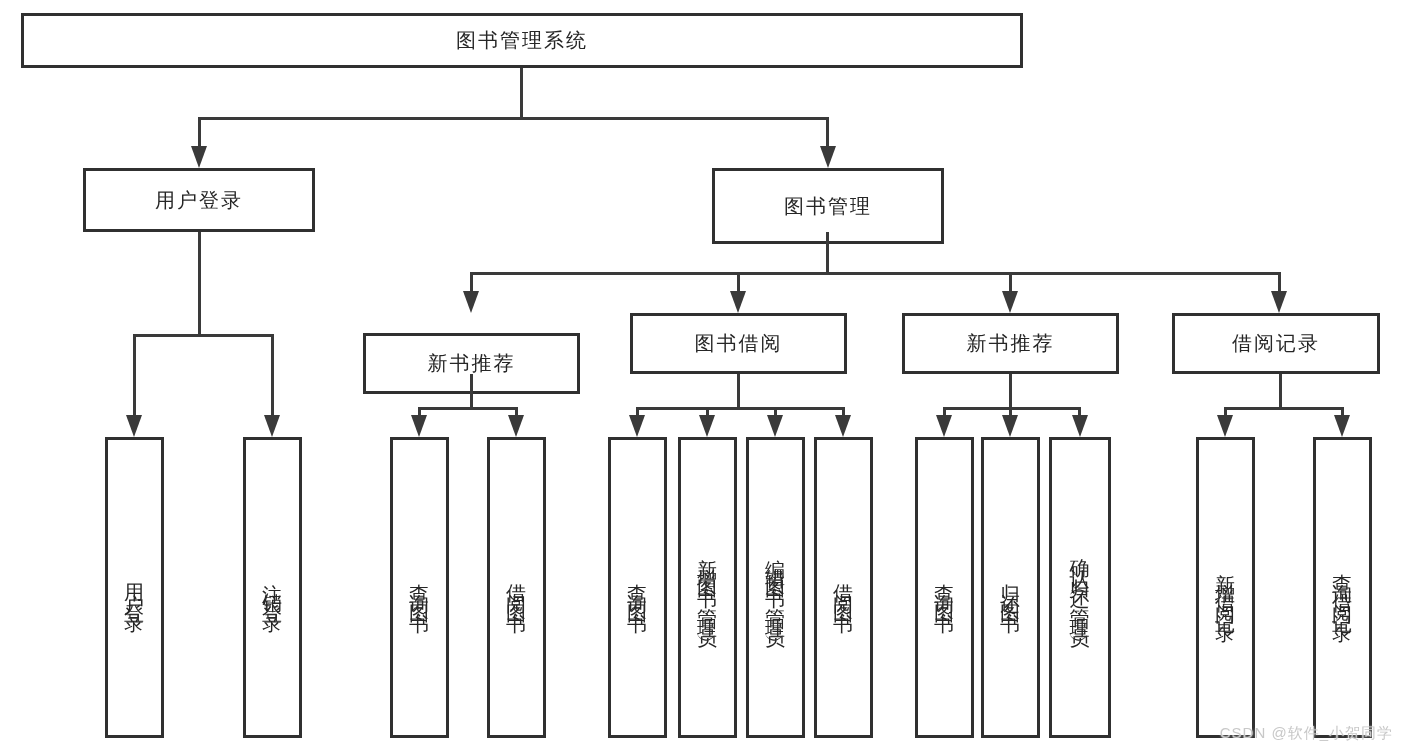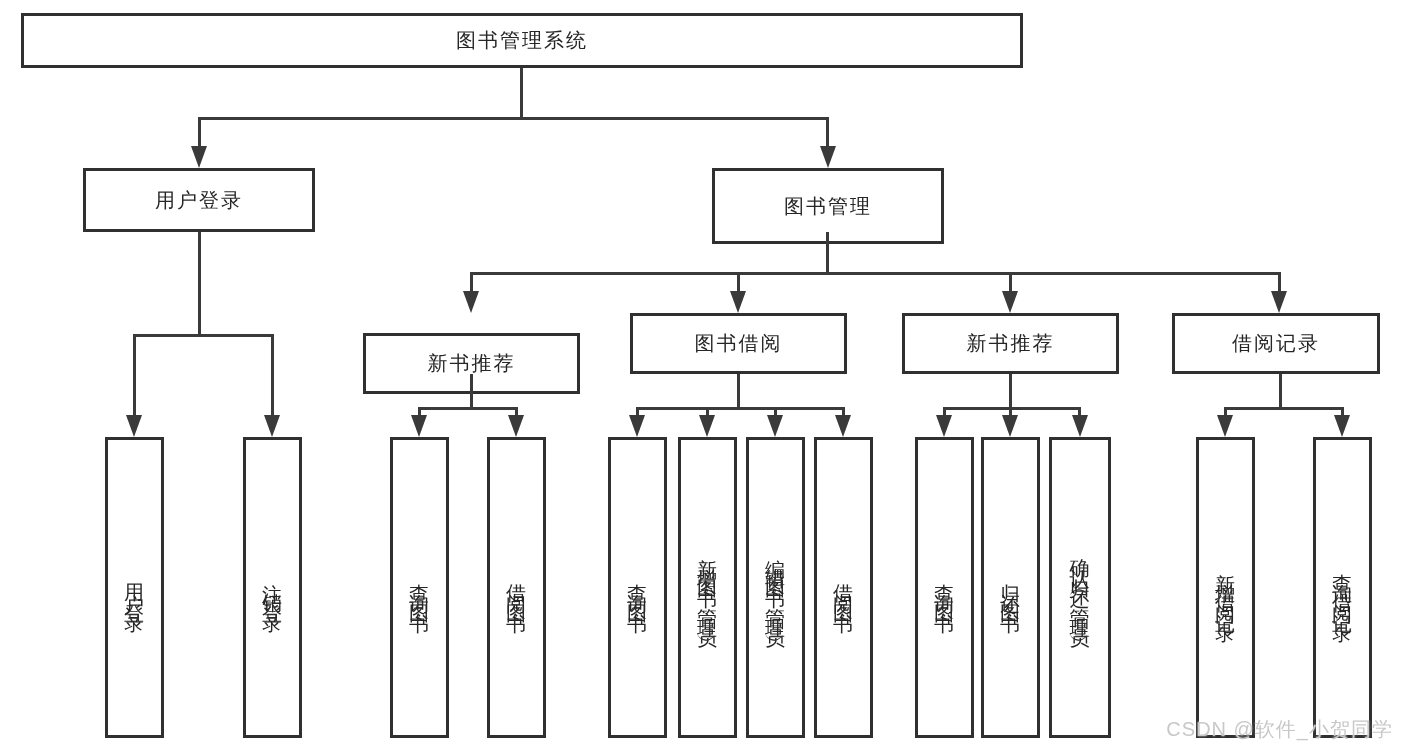--- a/index.html
+++ b/index.html
@@ -8,21 +8,21 @@
   .node{position:absolute;box-sizing:border-box;border:3px solid #303030;background:#ffffff;
         display:flex;align-items:center;justify-content:center;color:#262626;}
   .hnode{font-size:20px;letter-spacing:2px;font-weight:500;}
   .leaf span{writing-mode:vertical-rl;text-orientation:mixed;font-size:20px;
              letter-spacing:10px;line-height:1;color:#262626;}
   .vline{position:absolute;width:3px;background:#3a3a3a;}
   .hline{position:absolute;height:3px;background:#3a3a3a;}
   .arrow{position:absolute;width:0;height:0;
          border-left:8px solid transparent;border-right:8px solid transparent;
          border-top:22px solid #3a3a3a;}
-  .watermark{position:absolute;right:12px;bottom:4px;font-size:20px;color:#c8c8c8;
+  .watermark{position:absolute;right:12px;bottom:4px;font-size:15px;color:#c8c8c8;
              z-index:5;text-shadow:0 0 2px #ffffff;letter-spacing:1px;}
 </style>
 </head>
 <body>
 
 <div class="canvas">
 
   <div class="node hnode" style="left:21px;top:13px;width:1002px;height:55px;text-align:center;">
     <span>图书管理系统</span>
   </div>

